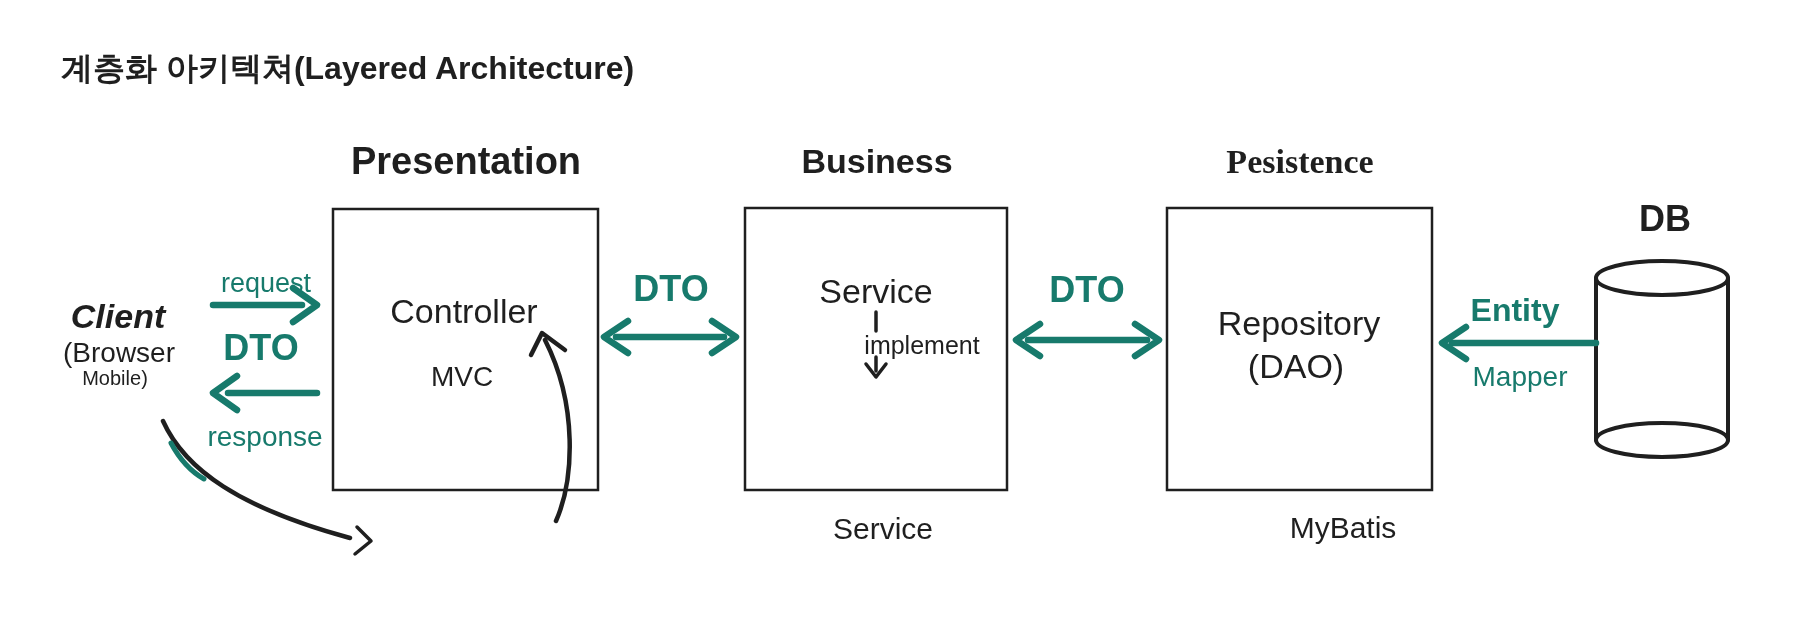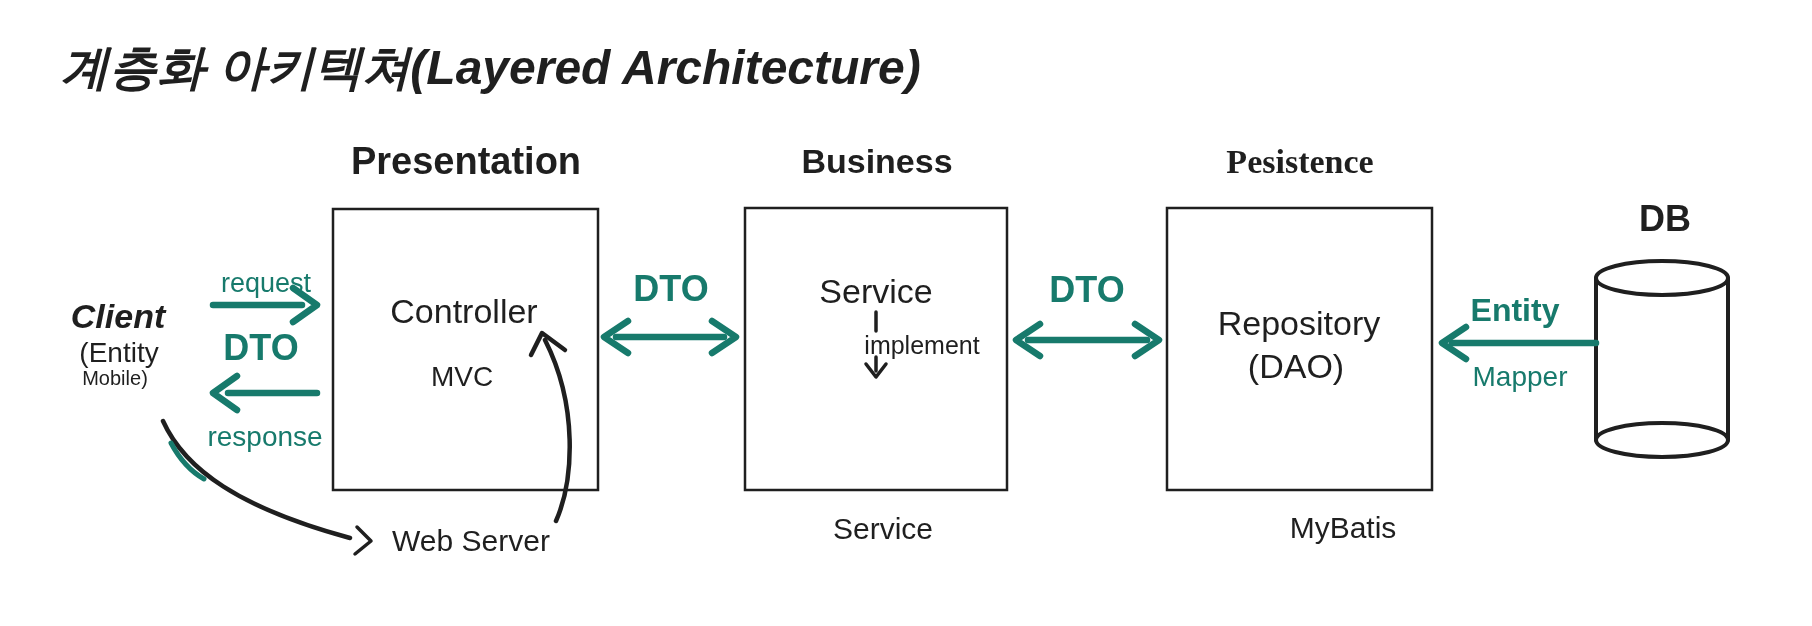--- a/index.html
+++ b/index.html
@@ -87,46 +87,45 @@
       <path class="s-teal" d="M171 443 C180 460,190 471,204 479" stroke-width="5"></path>
       <polyline class="s-ink" points="357,527 371,541 355,554" stroke-width="3.5"></polyline>
     </g>
 
     <g>
       <path class="s-ink" d="M556 521 C574 480,578 405,545 340" stroke-width="4.5"></path>
       <polyline class="s-ink" points="531,355 542,333 565,350" stroke-width="4.5"></polyline>
     </g>
   </svg>
 
-  <div class="lbl left-anchor bold" style="left:61px;top:68px;font-size:48px;font-style:italic;">계층화 아키텍쳐(Layered Architecture)</div>
+  <div class="lbl left-anchor bold" style="left:61px;top:68px;font-size:32px;">계층화 아키텍쳐(Layered Architecture)</div>
 
   <div class="lbl bold" style="left:466px;top:161px;font-size:38px;">Presentation</div>
   <div class="lbl bold" style="left:877px;top:161px;font-size:34px;">Business</div>
   <div class="lbl bold" style="left:1300px;top:162px;font-size:34px;font-family:Liberation Serif, serif;">Pesistence</div>
 
   <div class="lbl" style="left:464px;top:311px;font-size:34px;">Controller</div>
   <div class="lbl" style="left:462px;top:377px;font-size:28px;">MVC</div>
 
   <div class="lbl" style="left:876px;top:291px;font-size:34px;">Service</div>
   <div class="lbl" style="left:922px;top:345px;font-size:25px;">implement</div>
   <div class="lbl" style="left:883px;top:529px;font-size:30px;">Service</div>
 
   <div class="lbl" style="left:1299px;top:323px;font-size:34px;">Repository</div>
   <div class="lbl" style="left:1296px;top:366px;font-size:34px;">(DAO)</div>
   <div class="lbl" style="left:1343px;top:528px;font-size:30px;">MyBatis</div>
 
   <div class="lbl bold" style="left:118px;top:316px;font-size:34px;font-style:italic;">Client</div>
-  <div class="lbl" style="left:119px;top:353px;font-size:28px;">(Entity</div>
+  <div class="lbl" style="left:119px;top:353px;font-size:28px;">(Browser</div>
   <div class="lbl" style="left:115px;top:378px;font-size:20px;">Mobile)</div>
 
   <div class="lbl teal" style="left:266px;top:267px;font-size:27px;margin-top:16px;">request</div>
   <div class="lbl teal bold" style="left:261px;top:348px;font-size:36px;">DTO</div>
   <div class="lbl teal" style="left:265px;top:437px;font-size:28px;">response</div>
 
-  <div class="lbl" style="left:471px;top:541px;font-size:30px;">Web Server</div>
 
   <div class="lbl teal bold" style="left:671px;top:289px;font-size:36px;">DTO</div>
   <div class="lbl teal bold" style="left:1087px;top:290px;font-size:36px;">DTO</div>
 
   <div class="lbl teal bold" style="left:1515px;top:310px;font-size:32px;">Entity</div>
   <div class="lbl teal" style="left:1520px;top:377px;font-size:28px;">Mapper</div>
 
   <div class="lbl bold" style="left:1665px;top:219px;font-size:36px;">DB</div>
 
 </div>

